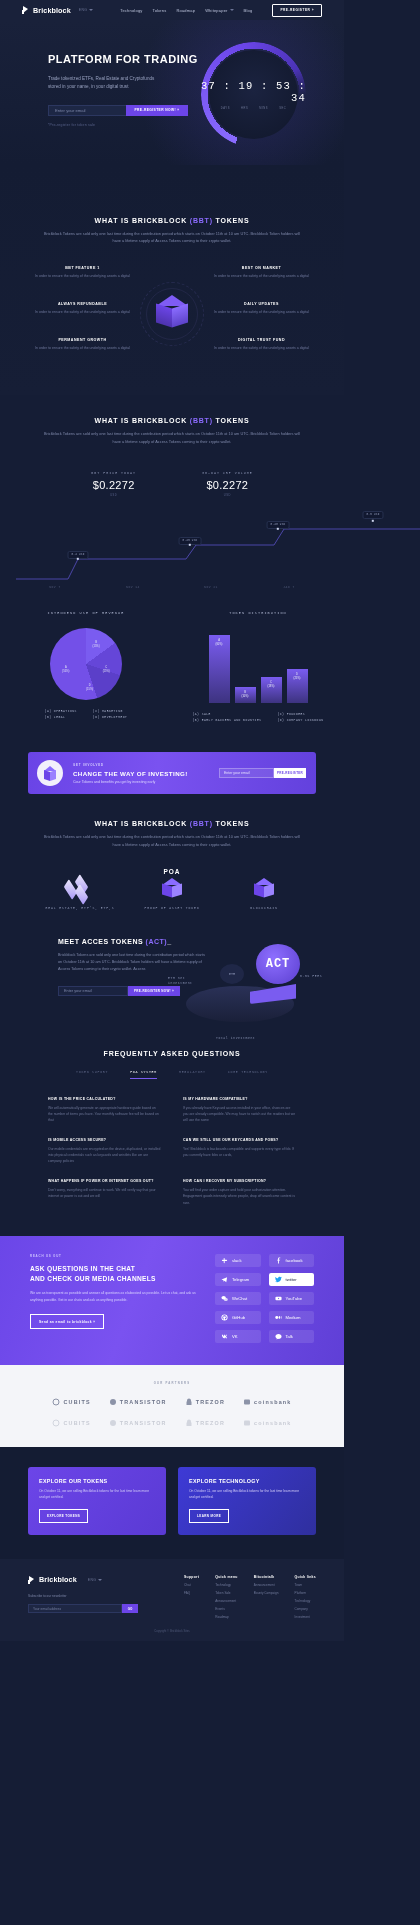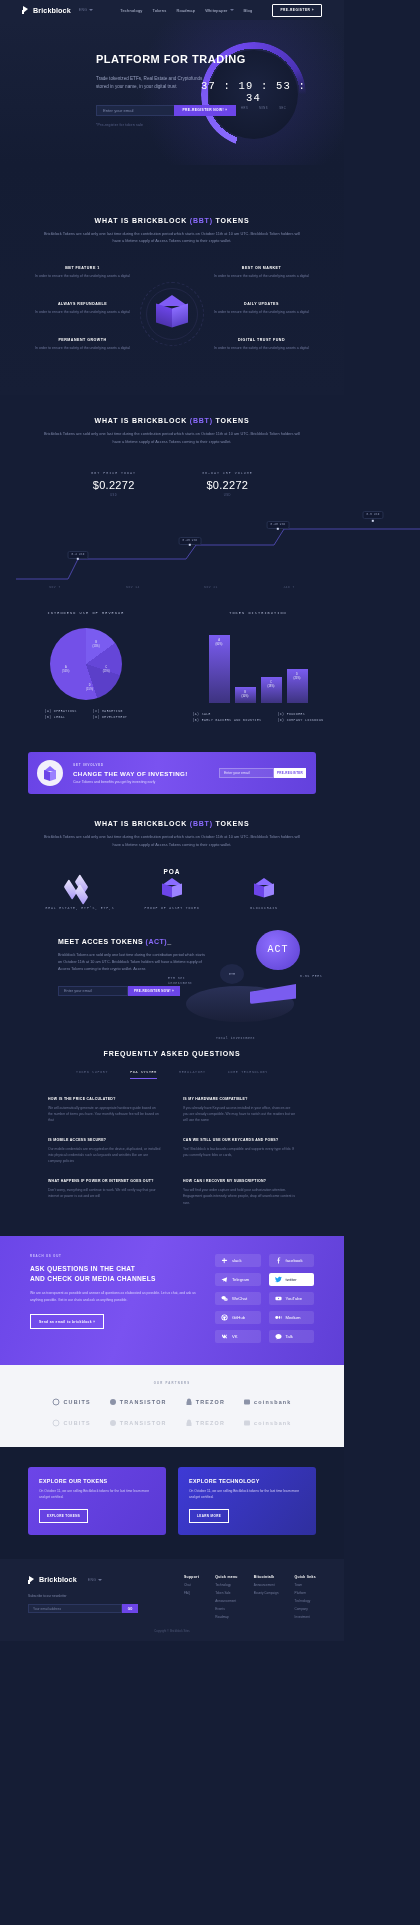--- a/index.html
+++ b/index.html
@@ -22,37 +22,37 @@
   .nav-links { margin-left:auto; display:flex; align-items:center; gap:10px;}
   .nav-links a { color:#b9c0d8; font-size:4px; letter-spacing:.2px; text-decoration:none;}
   .nav-links .wp { display:flex; align-items:center; gap:2px;}
   .nav-btn { margin-left:10px; border:1px solid #fff; color:#fff; font-size:3.2px; font-weight:bold;
              letter-spacing:.5px; padding:3.5px 7px; border-radius:1px; white-space:nowrap;}
 
   
   .hero { height:145px; background:
       radial-gradient(circle at 72% 48%, rgba(90,70,210,.22), rgba(0,0,0,0) 42%),
       linear-gradient(180deg,#19213a 0%, #161e36 60%, #141c33 100%);
-      position:relative; overflow:hidden;padding-left:48px;}
+      position:relative; overflow:hidden;}
   .hero-inner { padding:32px 0 0 48px; position:relative; z-index:3;}
   .h1 { color:#fff; font-size:11px; font-weight:bold; letter-spacing:.5px; line-height:1.45; }
   .hero-sub { color:#97a0bf; font-size:4.6px; line-height:1.85; margin-top:7px; }
   .hero-form { margin-top:13px; display:flex; width:140px; height:11px; }
   .hero-input { flex:1; background:#1d2745; border:1px solid #2c3760; border-right:none; color:#7c86a8; font-size:4.2px; padding-left:6px; display:flex; align-items:center;}
   .hero-btn { width:62px; background:#6c45e8; color:#fff; font-size:3.3px; font-weight:bold; letter-spacing:.4px;
               display:flex;align-items:center;justify-content:center; }
   .hero-note2 { color:#58628a; font-size:3.5px; margin-top:7px; letter-spacing:.2px;}
 
   .ring-wrap { position:absolute; right:38px; top:22px; width:105px; height:105px; }
   .ring { position:absolute; inset:0; border-radius:50%;
           background:conic-gradient(from 200deg, #8a6cff 0deg, #6b45e8 150deg, #4a33b5 220deg, rgba(40,45,80,0) 250deg, rgba(40,45,80,0) 360deg);
           -webkit-mask:radial-gradient(circle, transparent 46px, #000 46px);
           mask:radial-gradient(circle, transparent 46px, #000 46px); }
   .ring-core { position:absolute; inset:8px; border-radius:50%; background:radial-gradient(circle at 50% 45%, #1b2340 0%, #131a30 75%); }
-  .cd { position:absolute; left:0; right:0; top:50%; transform:translateY(-50%); text-align:center;}
+  .cd { position:absolute; left:0; right:0; top:50%; transform:translateY(-50%); text-align:right;}
   .cd-time { color:#fff; font-size:10.5px; letter-spacing:1.2px; font-family:"Liberation Mono", monospace;}
   .cd-lbls { display:flex; justify-content:center; gap:11px; margin-top:3px;}
   .cd-lbls span { color:#6f7899; font-size:2.6px; letter-spacing:.6px;}
 
   
   .sec { position:relative; }
   .sec-h { text-align:center; color:#fff; font-size:7px; font-weight:bold; letter-spacing:.8px; }
   .sec-h em { color:#8c6cff; font-style:normal; }
   .sec-p { text-align:center; color:#7f89ab; font-size:3.9px; line-height:1.85; width:262px; margin:6px auto 0; }
 
@@ -129,23 +129,23 @@
   
   .act { padding:28px 0 30px; position:relative; }
   .act-l { padding-left:58px; width:210px;}
   .act-h { color:#fff; font-size:7px; font-weight:bold; letter-spacing:.5px;}
   .act-h em { color:#8c6cff; font-style:normal;}
   .act-p { color:#7f89ab; font-size:3.8px; line-height:1.9; margin-top:7px;}
   .act-form { margin-top:12px; display:flex; width:122px; height:10px;}
   .act-input { flex:1; background:#1a2340; border:1px solid #2b3560; color:#7c86a8; font-size:3.8px; padding-left:5px; display:flex; align-items:center;}
   .act-btn { width:52px; background:#6c45e8; color:#fff; font-size:3px; font-weight:bold; letter-spacing:.3px; display:flex;align-items:center;justify-content:center;}
   .act-art { position:absolute; right:22px; top:14px; width:150px; height:120px;}
-  .coin { position:absolute; right:22px; top:6px; width:44px; height:40px; border-radius:50%;
+  .coin { position:absolute; right:22px; top:20px; width:44px; height:40px; border-radius:50%;
           background:radial-gradient(circle at 40% 35%,#8e6fff,#5b3fd0); display:flex; align-items:center; justify-content:center;
-          color:#fff; font-size:10px; font-weight:normal; letter-spacing:1px; font-family:"Liberation Mono", monospace;}
+          color:#fff; font-size:12px; font-weight:bold; letter-spacing:1px; font-family:"Liberation Mono", monospace;}
   .coin-sm { position:absolute; right:78px; top:40px; width:24px; height:20px; border-radius:50%; background:#1f2747;
              display:flex;align-items:center;justify-content:center; color:#98a1c2; font-size:3.4px; font-family:"Liberation Mono", monospace;}
   .disc { position:absolute; left:14px; top:62px; width:108px; height:36px; border-radius:50%;
           background:linear-gradient(180deg,#2a3157,#1a2039);}
   .disc-cut { position:absolute; left:78px; top:58px; width:46px; height:22px; background:#7a5cf0;
               clip-path:polygon(0 45%, 100% 10%, 100% 75%, 0 100%); border-radius:2px;}
   .art-t { position:absolute; color:#8791b2; font-size:3.1px; letter-spacing:.6px; line-height:1.7; font-family:"Liberation Mono", monospace;}
 
   
   .faq { padding:24px 0 30px; }

